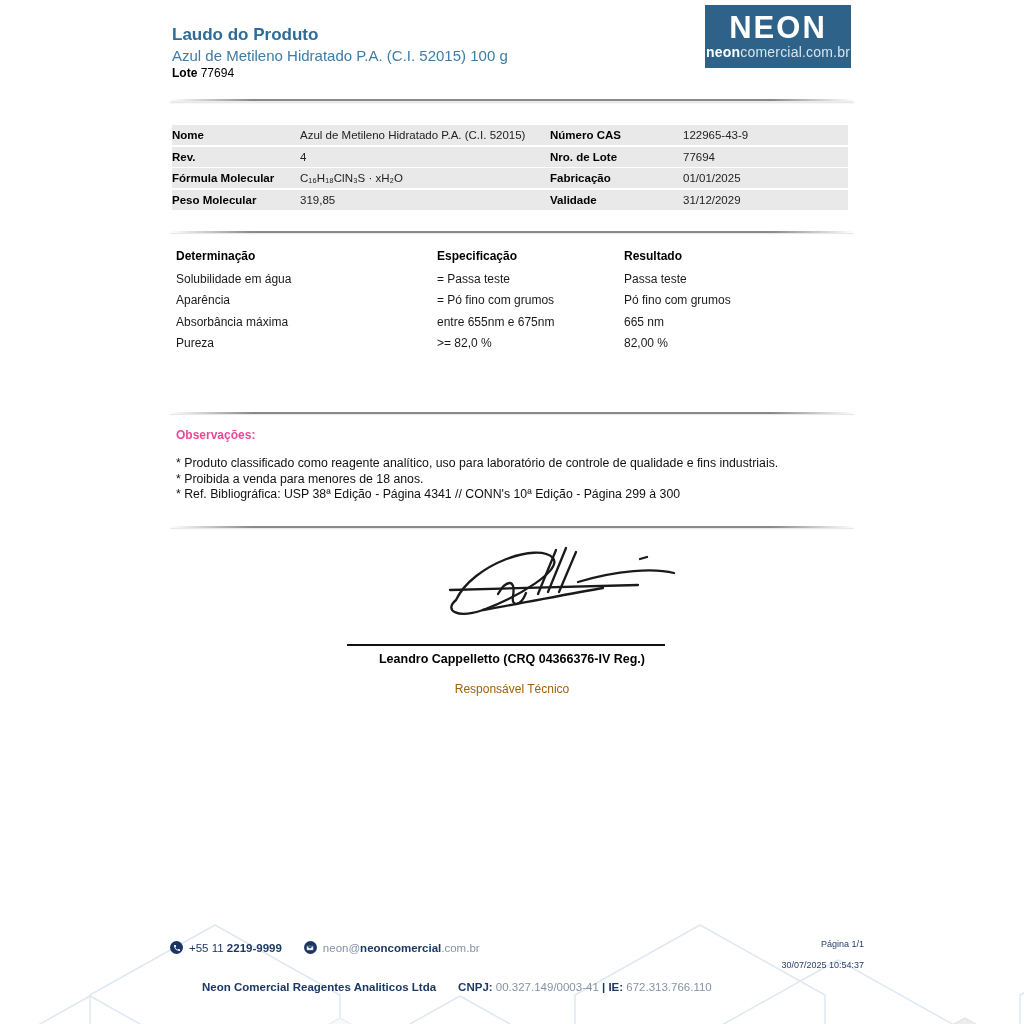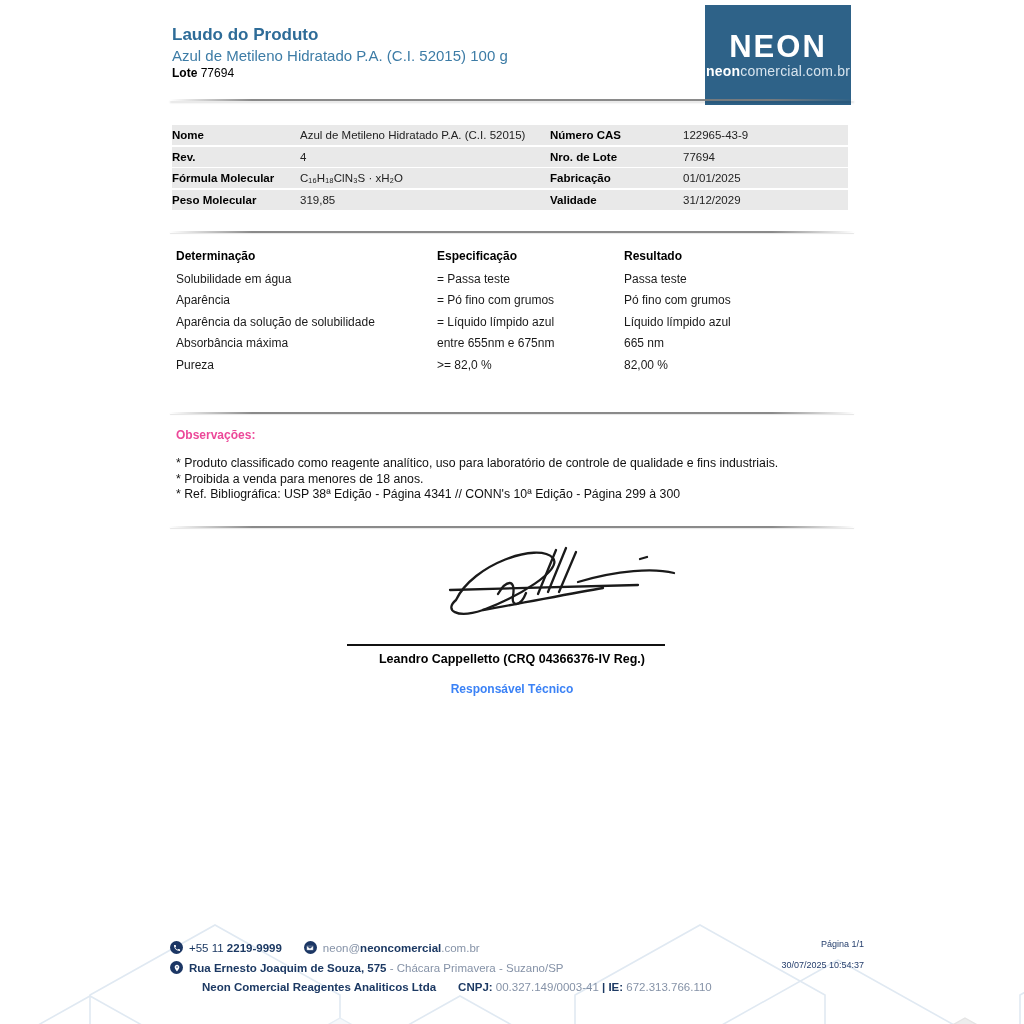--- a/index.html
+++ b/index.html
@@ -4,21 +4,21 @@
 <style>
   html,body{margin:0;padding:0;background:#fff;}
   .page{position:relative;width:1024px;height:1024px;background:#ffffff;overflow:hidden;
         font-family:"Liberation Sans",sans-serif;color:#1a1a1a;}
 
   
   .doc-title{position:absolute;left:172px;top:25px;font-size:17px;font-weight:bold;color:#2e6c98;}
   .doc-subtitle{position:absolute;left:172px;top:47px;font-size:15px;color:#3d7ca6;}
   .lote-line{position:absolute;left:172px;top:66px;font-size:12px;color:#000;}
   .lote-line .lbl{font-weight:bold;}
-  .logo-box{position:absolute;left:705px;top:5px;width:146px;height:100px;background:#2e6288;
+  .logo-box{position:absolute;left:705px;top:5px;width:146px;height:63px;background:#2e6288;
             display:flex;flex-direction:column;align-items:center;justify-content:center;}
   .logo-name{color:#ffffff;font-size:31px;font-weight:bold;letter-spacing:2px;line-height:30px;}
   .logo-site{color:#d7e4ee;font-size:14px;letter-spacing:.2px;margin-top:1px;}
   .logo-site b{color:#ffffff;}
 
   
   .rule{position:absolute;left:170px;width:684px;height:2px;
         background:linear-gradient(to right,rgba(150,150,150,0),rgba(125,125,125,.9) 12%,rgba(125,125,125,.9) 88%,rgba(150,150,150,0));
         box-shadow:0 2px 2px rgba(0,0,0,.12);}
   .rule-1{top:99px;}
@@ -45,21 +45,21 @@
   
   .obs{position:absolute;left:176px;top:428px;width:660px;}
   .obs-title{font-weight:bold;font-size:12px;color:#ec4899;margin-bottom:14px;}
   .obs-item{font-size:12.3px;line-height:15.6px;color:#111;}
 
   
   .sig-svg{position:absolute;left:438px;top:542px;}
   .sig-line{position:absolute;left:347px;top:644px;width:318px;height:2px;background:#111;}
   .sig-name{position:absolute;left:170px;top:652px;width:684px;text-align:center;
             font-size:12.5px;font-weight:bold;color:#000;}
-  .sig-role{position:absolute;left:170px;top:682px;width:684px;text-align:center;font-size:12px;color:#3b82f6;font-weight:bold;}
+  .sig-role{position:absolute;left:170px;top:682px;width:684px;text-align:center;font-size:12px;color:#a16207;}
 
   
   .hex-bg{position:absolute;left:0;top:918px;width:1024px;height:106px;}
   .f-line{position:absolute;left:170px;font-size:11.5px;color:#1c3963;white-space:nowrap;}
   .f-line-1{top:941px;}
   .f-line-2{top:961px;}
   .f-line-3{top:981px;margin-left:32px;}
   .f-muted{color:#8592a7;}
   .f-bold{font-weight:bold;color:#1c3963;}
   .f-icon{display:inline-block;width:13px;height:13px;border-radius:50%;background:#1b3664;
@@ -127,25 +127,20 @@
       <span class="det-c1">Solubilidade em água</span>
       <span class="det-c2">= Passa teste</span>
       <span class="det-c3">Passa teste</span>
     </div>
     <div class="det-row">
       <span class="det-c1">Aparência</span>
       <span class="det-c2">= Pó fino com grumos</span>
       <span class="det-c3">Pó fino com grumos</span>
     </div>
     <div class="det-row">
-      <span class="det-c1">Aparência da solução de solubilidade</span>
-      <span class="det-c2">= Líquido límpido azul</span>
-      <span class="det-c3">Líquido límpido azul</span>
-    </div>
-    <div class="det-row">
       <span class="det-c1">Absorbância máxima</span>
       <span class="det-c2">entre 655nm e 675nm</span>
       <span class="det-c3">665 nm</span>
     </div>
     <div class="det-row">
       <span class="det-c1">Pureza</span>
       <span class="det-c2">&gt;= 82,0 %</span>
       <span class="det-c3">82,00 %</span>
     </div>
   </div>
@@ -193,25 +188,20 @@
   </svg>
 
   <div class="f-line f-line-1">
     <span class="f-icon"><svg width="8" height="8" viewBox="0 0 24 24">
           <path fill="#ffffff" d="M6.6 10.8c1.4 2.8 3.8 5.2 6.6 6.6l2.2-2.2c.3-.3.7-.4 1-.2 1.1.4 2.3.6 3.6.6.6 0 1 .4 1 1V20c0 .6-.4 1-1 1C10.6 21 3 13.4 3 4c0-.6.4-1 1-1h3.5c.6 0 1 .4 1 1 0 1.2.2 2.4.6 3.6.1.3 0 .7-.2 1l-2.3 2.2z"></path>
         </svg></span><span>+55 11 </span><span class="f-bold">2219-9999</span><span class="f-gap"></span><span class="f-icon"><svg width="8" height="8" viewBox="0 0 24 24">
           <path fill="#ffffff" d="M2 5h20v14H2z M4 7l8 6 8-6" stroke="#1b3664" stroke-width="1.5"></path>
         </svg></span><span class="f-muted">neon@</span><span class="f-bold">neoncomercial</span><span class="f-muted">.com.br</span>
   </div>
 
-  <div class="f-line f-line-2">
-    <span class="f-icon"><svg width="8" height="8" viewBox="0 0 24 24">
-          <path fill="#ffffff" d="M12 2C8.1 2 5 5.1 5 9c0 5.2 7 13 7 13s7-7.8 7-13c0-3.9-3.1-7-7-7zm0 9.5c-1.4 0-2.5-1.1-2.5-2.5S10.6 6.5 12 6.5s2.5 1.1 2.5 2.5-1.1 2.5-2.5 2.5z"></path>
-        </svg></span><span class="f-bold">Rua Ernesto Joaquim de Souza, 575</span><span class="f-muted"> - Chácara Primavera - Suzano/SP</span>
-  </div>
 
   <div class="f-line f-line-3">
     <span class="f-bold">Neon Comercial Reagentes Analiticos Ltda</span><span class="f-gap"></span><span class="f-bold">CNPJ:</span><span class="f-muted"> 00.327.149/0003-41 </span><span class="f-bold">|</span><span class="f-bold"> IE:</span><span class="f-muted"> 672.313.766.110</span>
   </div>
 
   <div class="page-info">
     <div>Página 1/1</div>
     <div class="pi-date">30/07/2025 10:54:37</div>
   </div>
 

